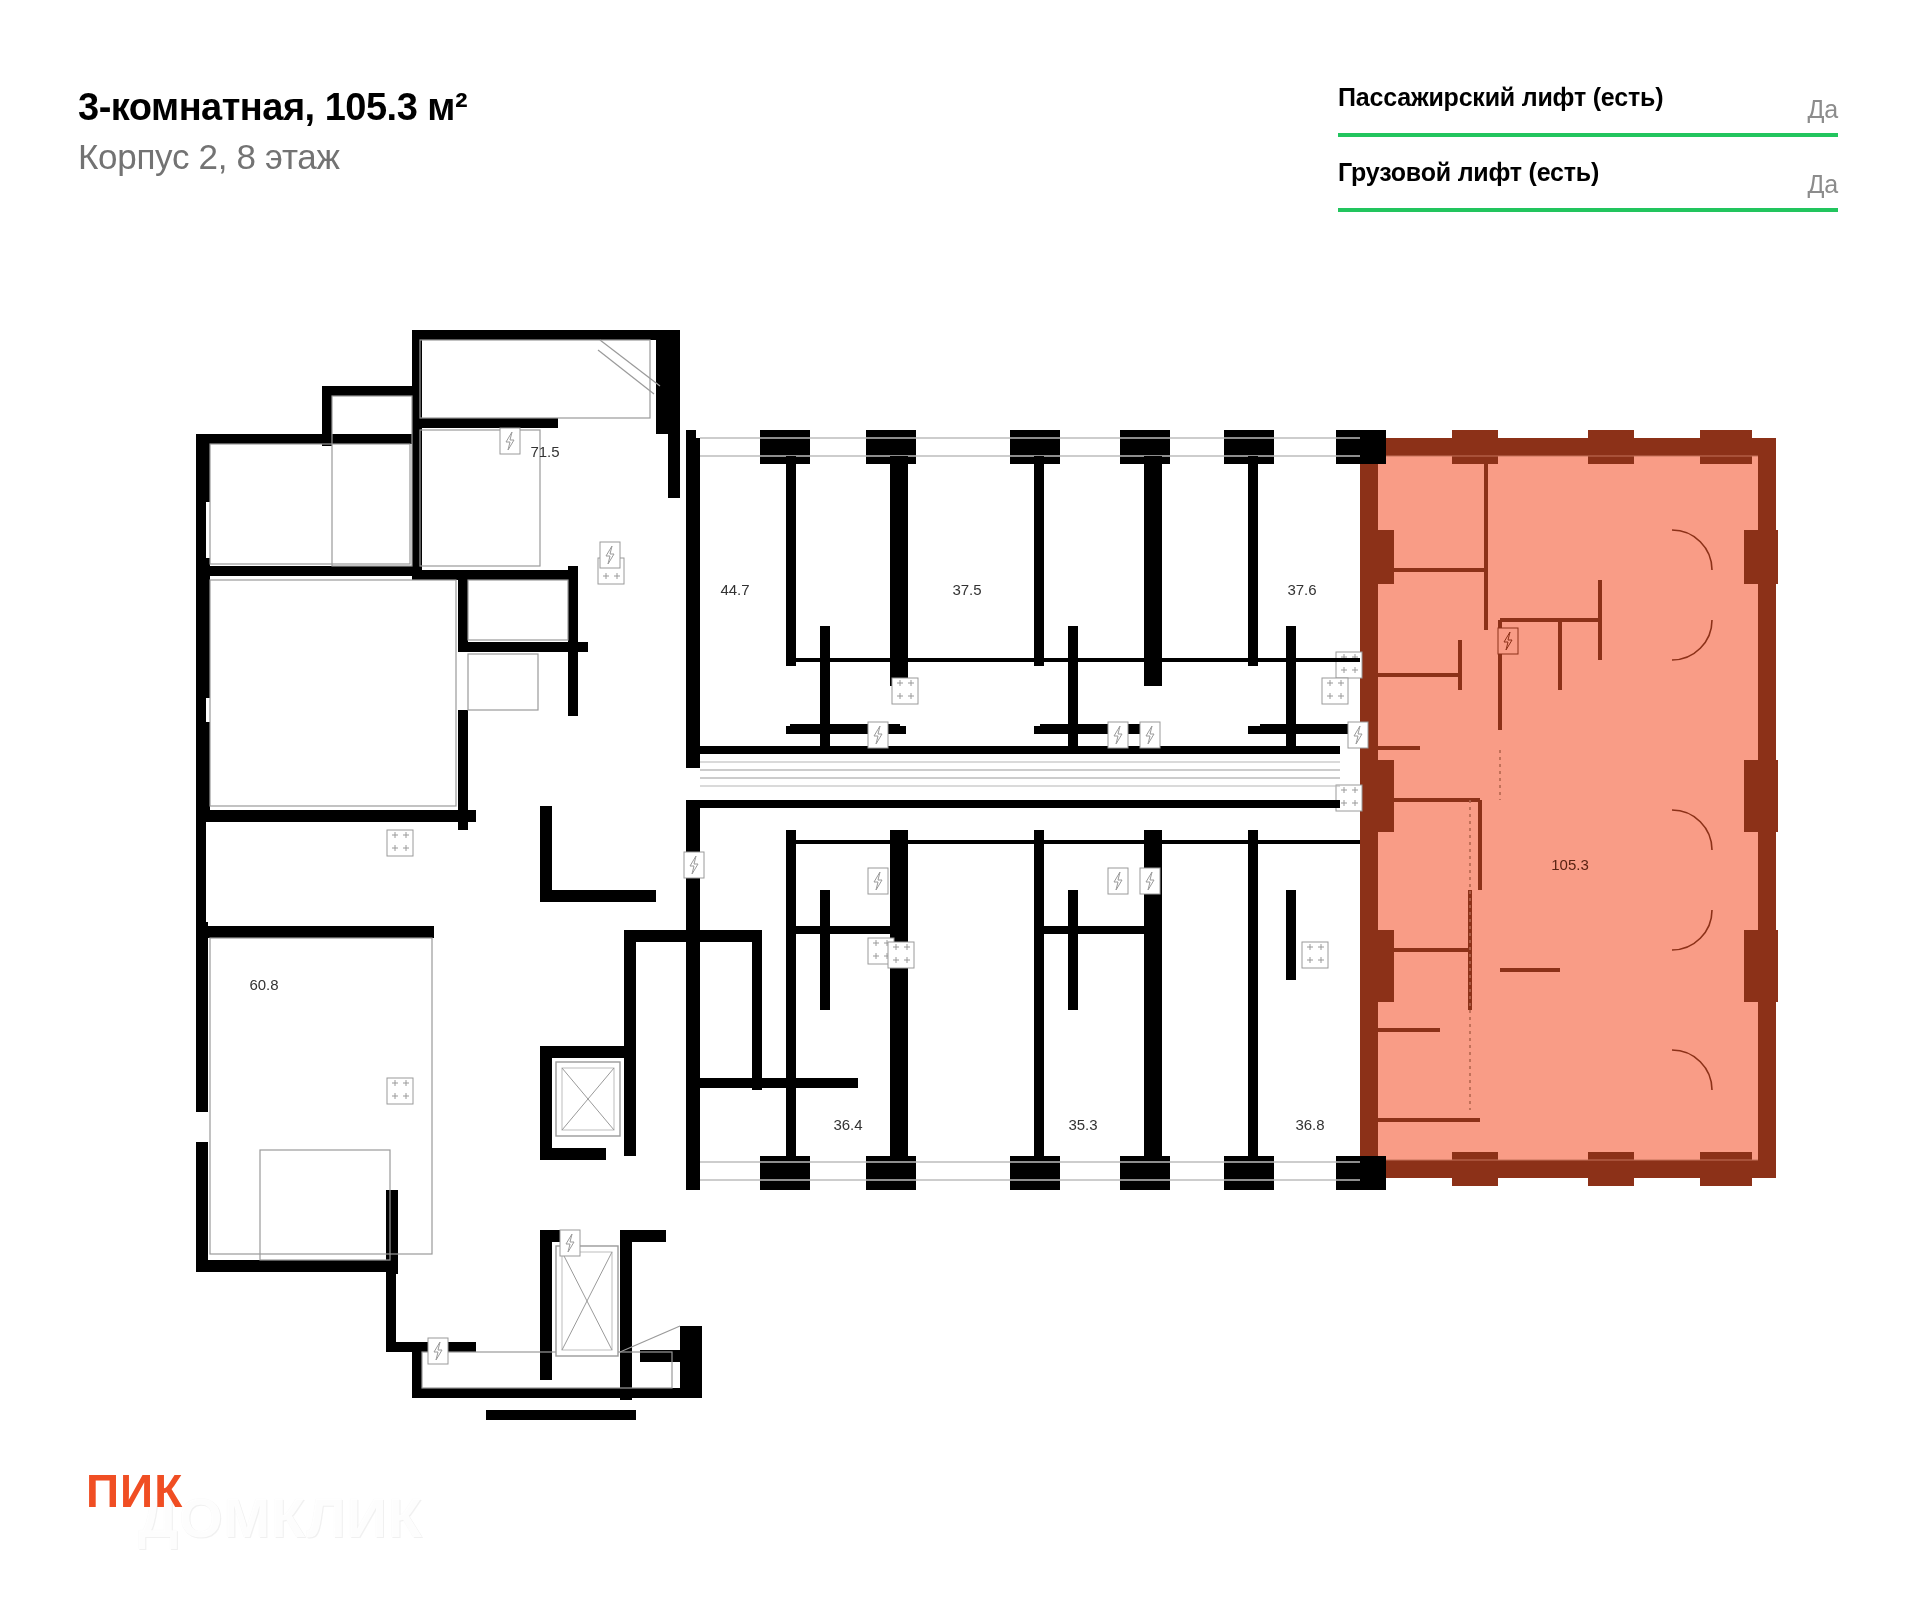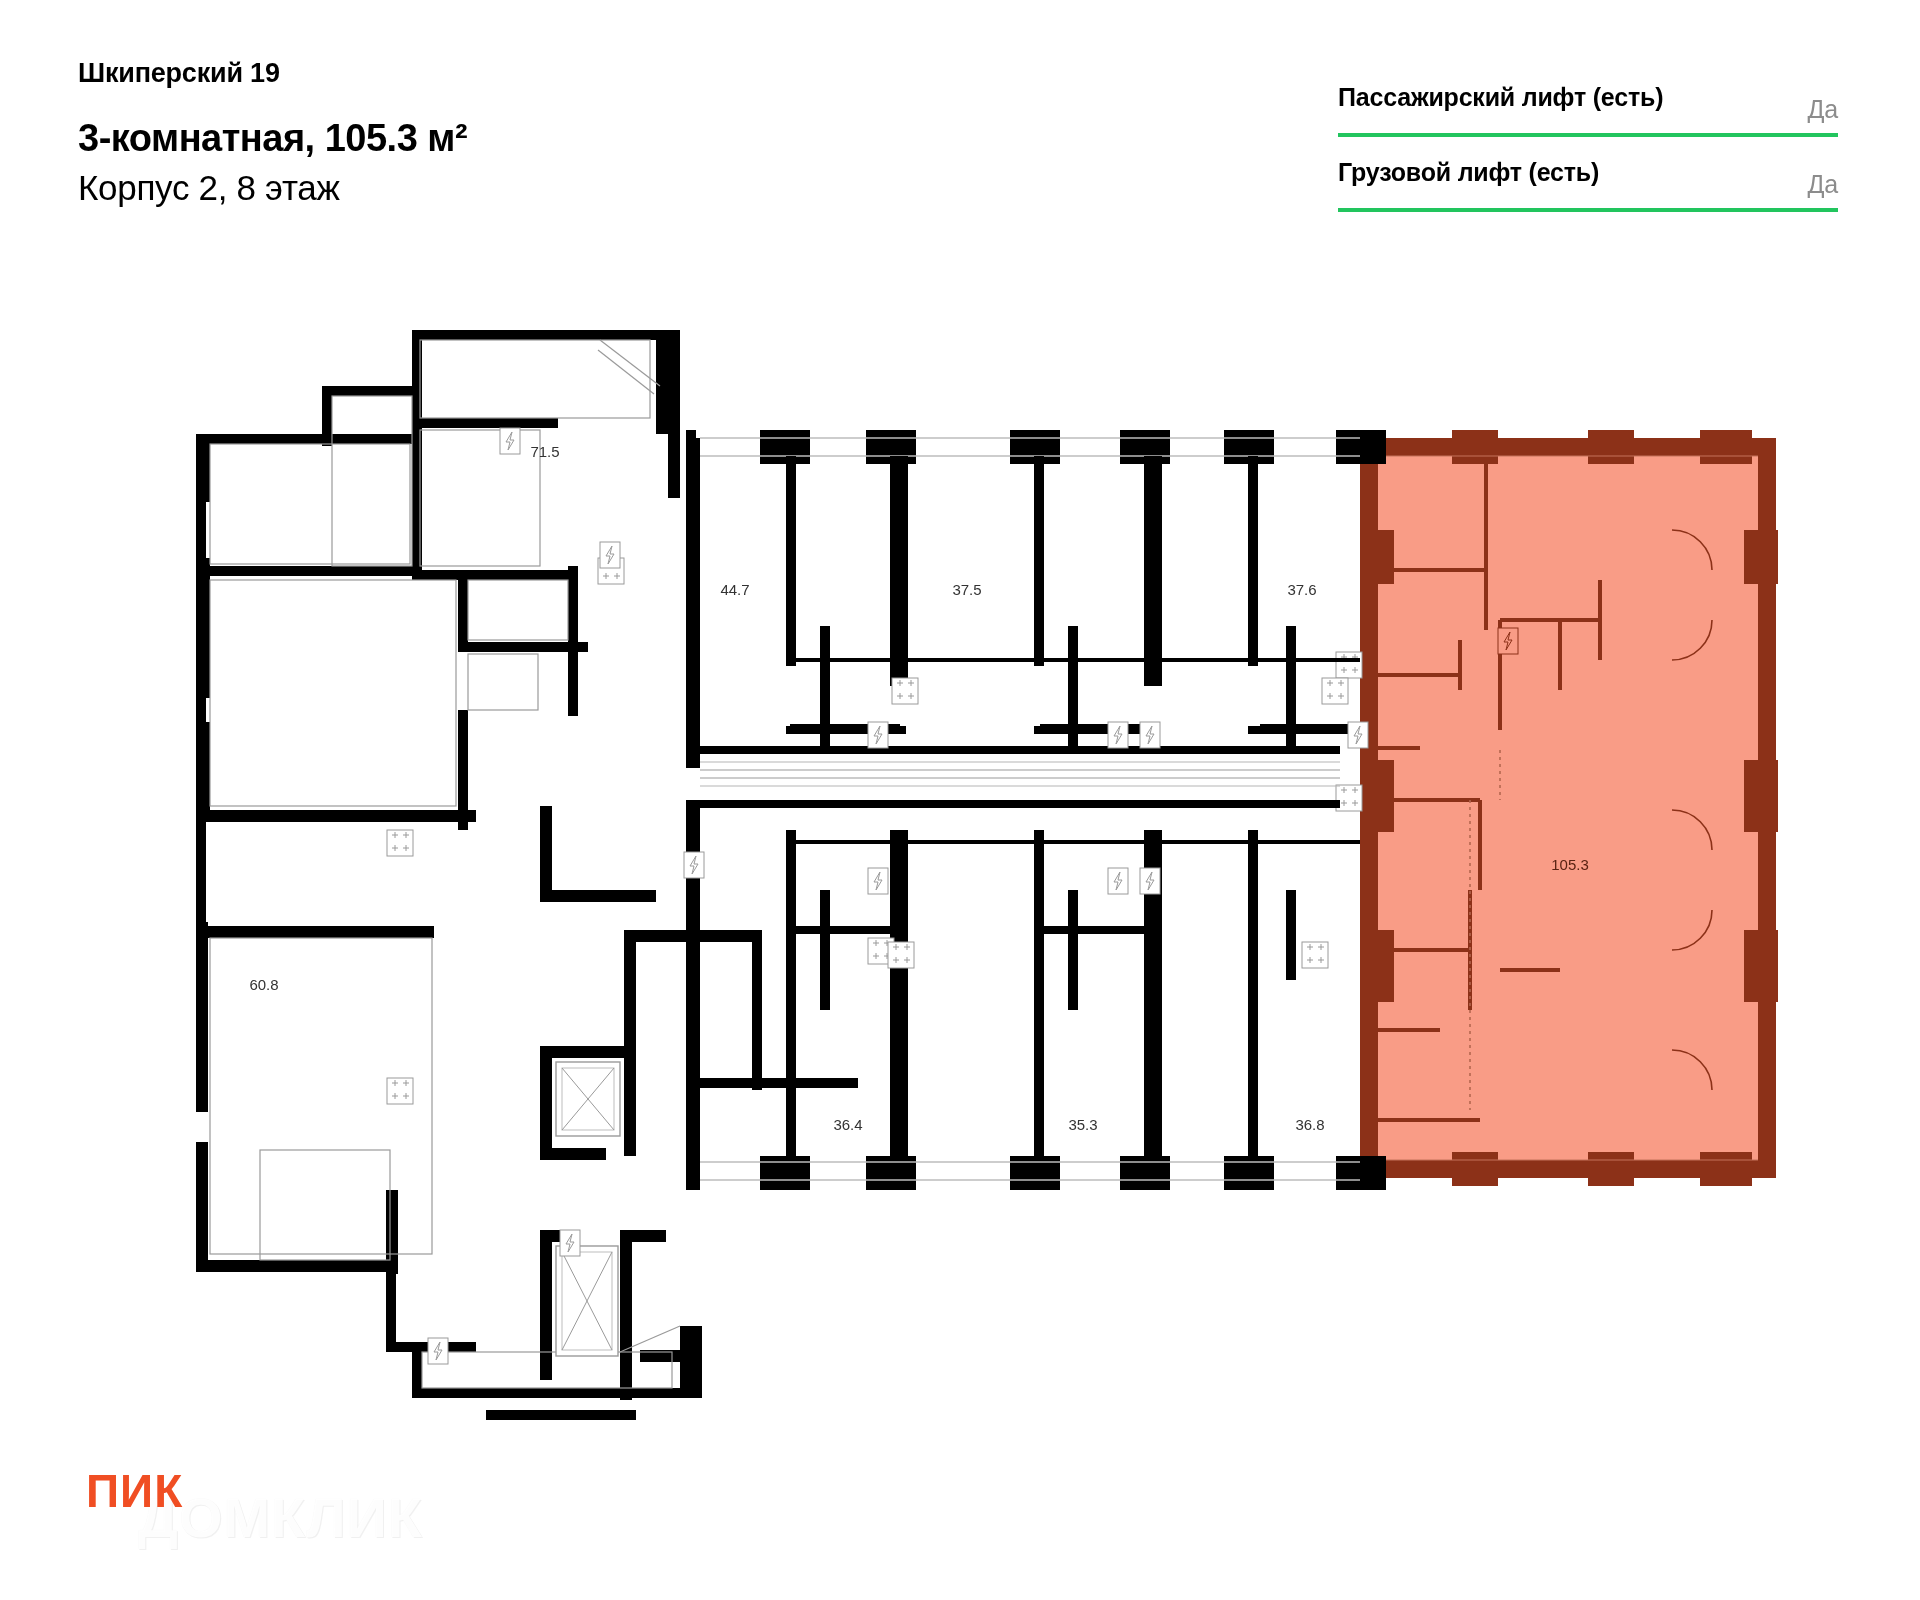--- a/index.html
+++ b/index.html
@@ -35,21 +35,21 @@
     font-size: 38px;
     font-weight: 700;
     color: #000000;
     letter-spacing: -0.5px;
     line-height: 1.15;
   }
   #plan-subtitle {
     margin-top: 6px;
     font-size: 35px;
     font-weight: 400;
-    color: #000000;
+    color: #737373;
     letter-spacing: -0.3px;
     line-height: 1.2;
   }
 
   
   #info-panel {
     position: absolute;
     right: 82px; top: 62px;
     width: 500px;
   }
@@ -129,21 +129,20 @@
     font-size: 15px;
     fill: #5a2313;
   }
 </style>
 </head>
 <body>
 
 <div id="page">
 
   <div id="header-left">
-    <div id="complex-name">Шкиперский 19</div>
     <div id="plan-title">3-комнатная, 105.3 м²</div>
     <div id="plan-subtitle">Корпус 2, 8 этаж</div>
   </div>
 
   <div id="info-panel">
     <div class="info-row">
       <span class="info-label">Пассажирский лифт (есть)</span>
       <span class="info-value">Да</span>
     </div>
     <div class="info-row">

